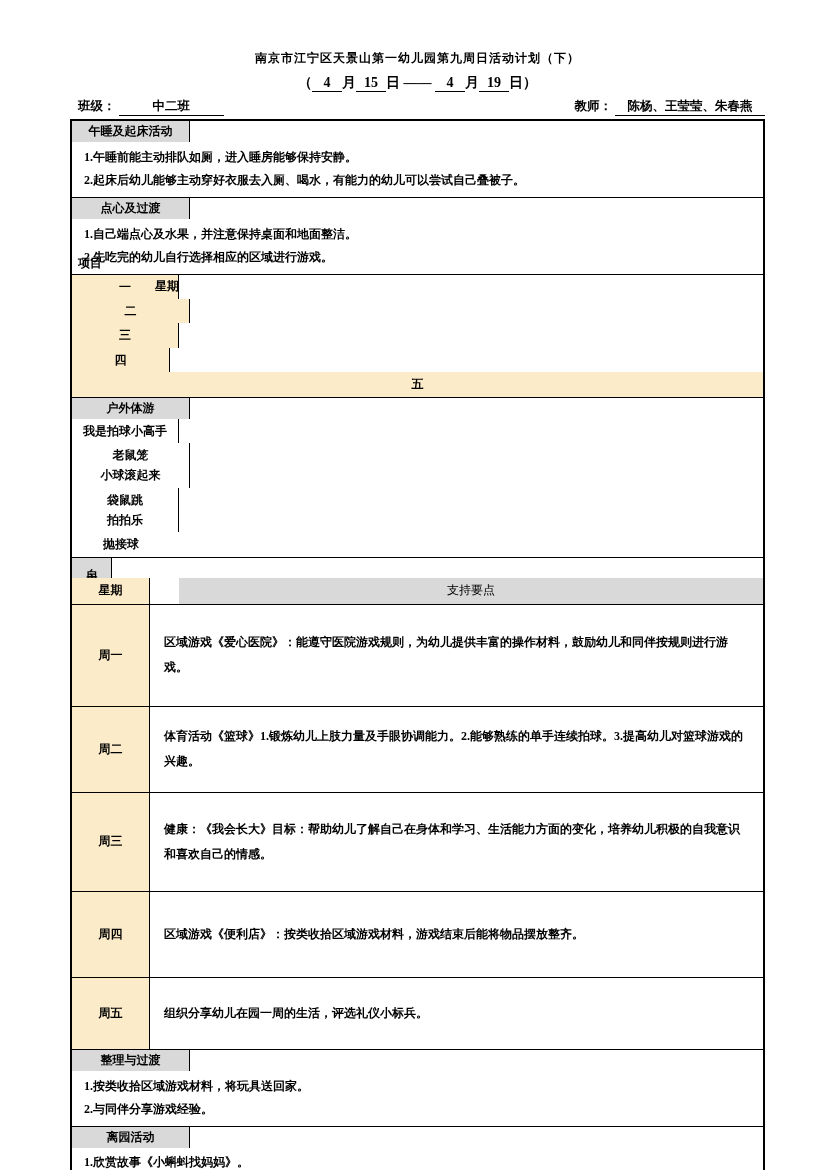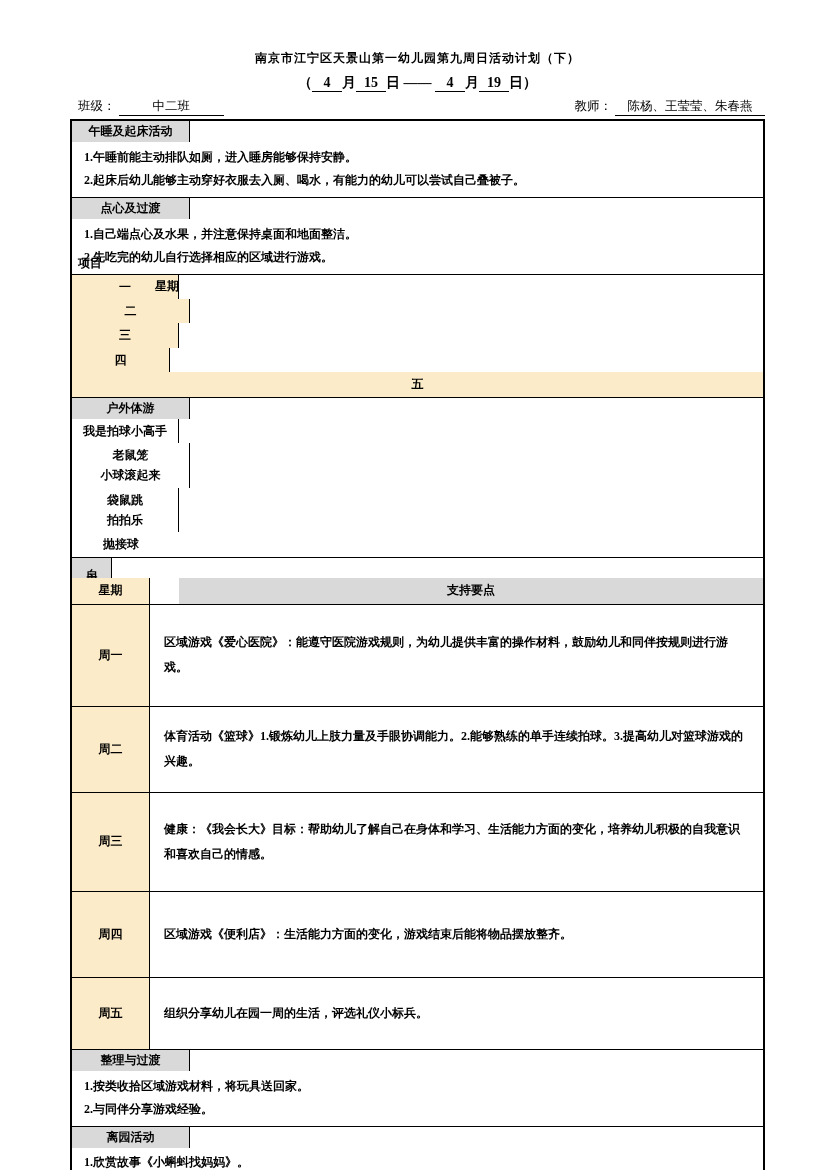--- a/index.html
+++ b/index.html
@@ -12,21 +12,21 @@
   .page { padding:50px 62px 0 70px; }
 
   .title { text-align:center; font-size:12px; font-weight:700; letter-spacing:1px; }
   .subtitle { text-align:center; font-size:14px; font-weight:700; margin-top:7px; }
   .subtitle .blank {
     display:inline-block; min-width:30px; text-align:center;
     border-bottom:1.5px solid #000; padding:0 2px;
   }
   .info-row {
     display:flex; justify-content:space-between; align-items:flex-end;
-    font-size:12.5px; font-weight:400; margin-top:6px; margin-bottom:3px; padding-left:8px;
+    font-size:12.5px; font-weight:700; margin-top:6px; margin-bottom:3px; padding-left:8px;
   }
   .uline { display:inline-block; border-bottom:1.5px solid #000; text-align:center; padding:0 6px; }
   .class-blank { min-width:105px; }
   .teacher-blank { min-width:150px; }
 
   
   .table { border:2px solid #000; width:695px; font-size:12px; }
   .tr { display:flex; border-bottom:1px solid #000;flex-direction:column; }
   .tr:last-child { border-bottom:none; }
   .td { border-right:1px solid #000; }
@@ -75,21 +75,21 @@
   .auto-day {
     width:78px; min-width:78px; background:#FCEBC8; border-right:1px solid #000;
     display:flex; align-items:center; justify-content:center; font-weight:700;
   }
   .auto-content {
     flex:1; padding:6px 14px; display:flex; flex-direction:column; justify-content:center;
     line-height:2.1; font-weight:600;
   }
   .auto-header-content {
     flex:1; background:#D9D9D9; display:flex; align-items:center; justify-content:center;
-    font-weight:700;
+    font-weight:400;
     margin-left:29px;
   }
 
   .footer {
     margin-top:28px; text-align:right; font-size:13px; font-weight:700; padding-right:8px;
   }
   .reviewer-blank {
     display:inline-block; width:110px; border-bottom:1.5px solid #000; height:14px;
     vertical-align:bottom;
   }
@@ -167,21 +167,21 @@
         <div class="auto-row" style="min-height:86px">
           <div class="auto-day">周二</div>
           <div class="auto-content">体育活动《篮球》1.锻炼幼儿上肢力量及手眼协调能力。2.能够熟练的单手连续拍球。3.提高幼儿对篮球游戏的兴趣。</div>
         </div>
         <div class="auto-row" style="min-height:99px">
           <div class="auto-day">周三</div>
           <div class="auto-content">健康：《我会长大》目标：帮助幼儿了解自己在身体和学习、生活能力方面的变化，培养幼儿积极的自我意识和喜欢自己的情感。</div>
         </div>
         <div class="auto-row" style="min-height:86px">
           <div class="auto-day">周四</div>
-          <div class="auto-content">区域游戏《便利店》：生活能力方面的变化，游戏结束后能将物品摆放整齐。</div>
+          <div class="auto-content">区域游戏《便利店》：按类收拾区域游戏材料，游戏结束后能将物品摆放整齐。</div>
         </div>
         <div class="auto-row" style="min-height:71px">
           <div class="auto-day">周五</div>
           <div class="auto-content">组织分享幼儿在园一周的生活，评选礼仪小标兵。</div>
         </div>
       </div>
     </div>
 
     <div class="tr" style="min-height:64px">
       <div class="td lbl">整理与过渡</div>

